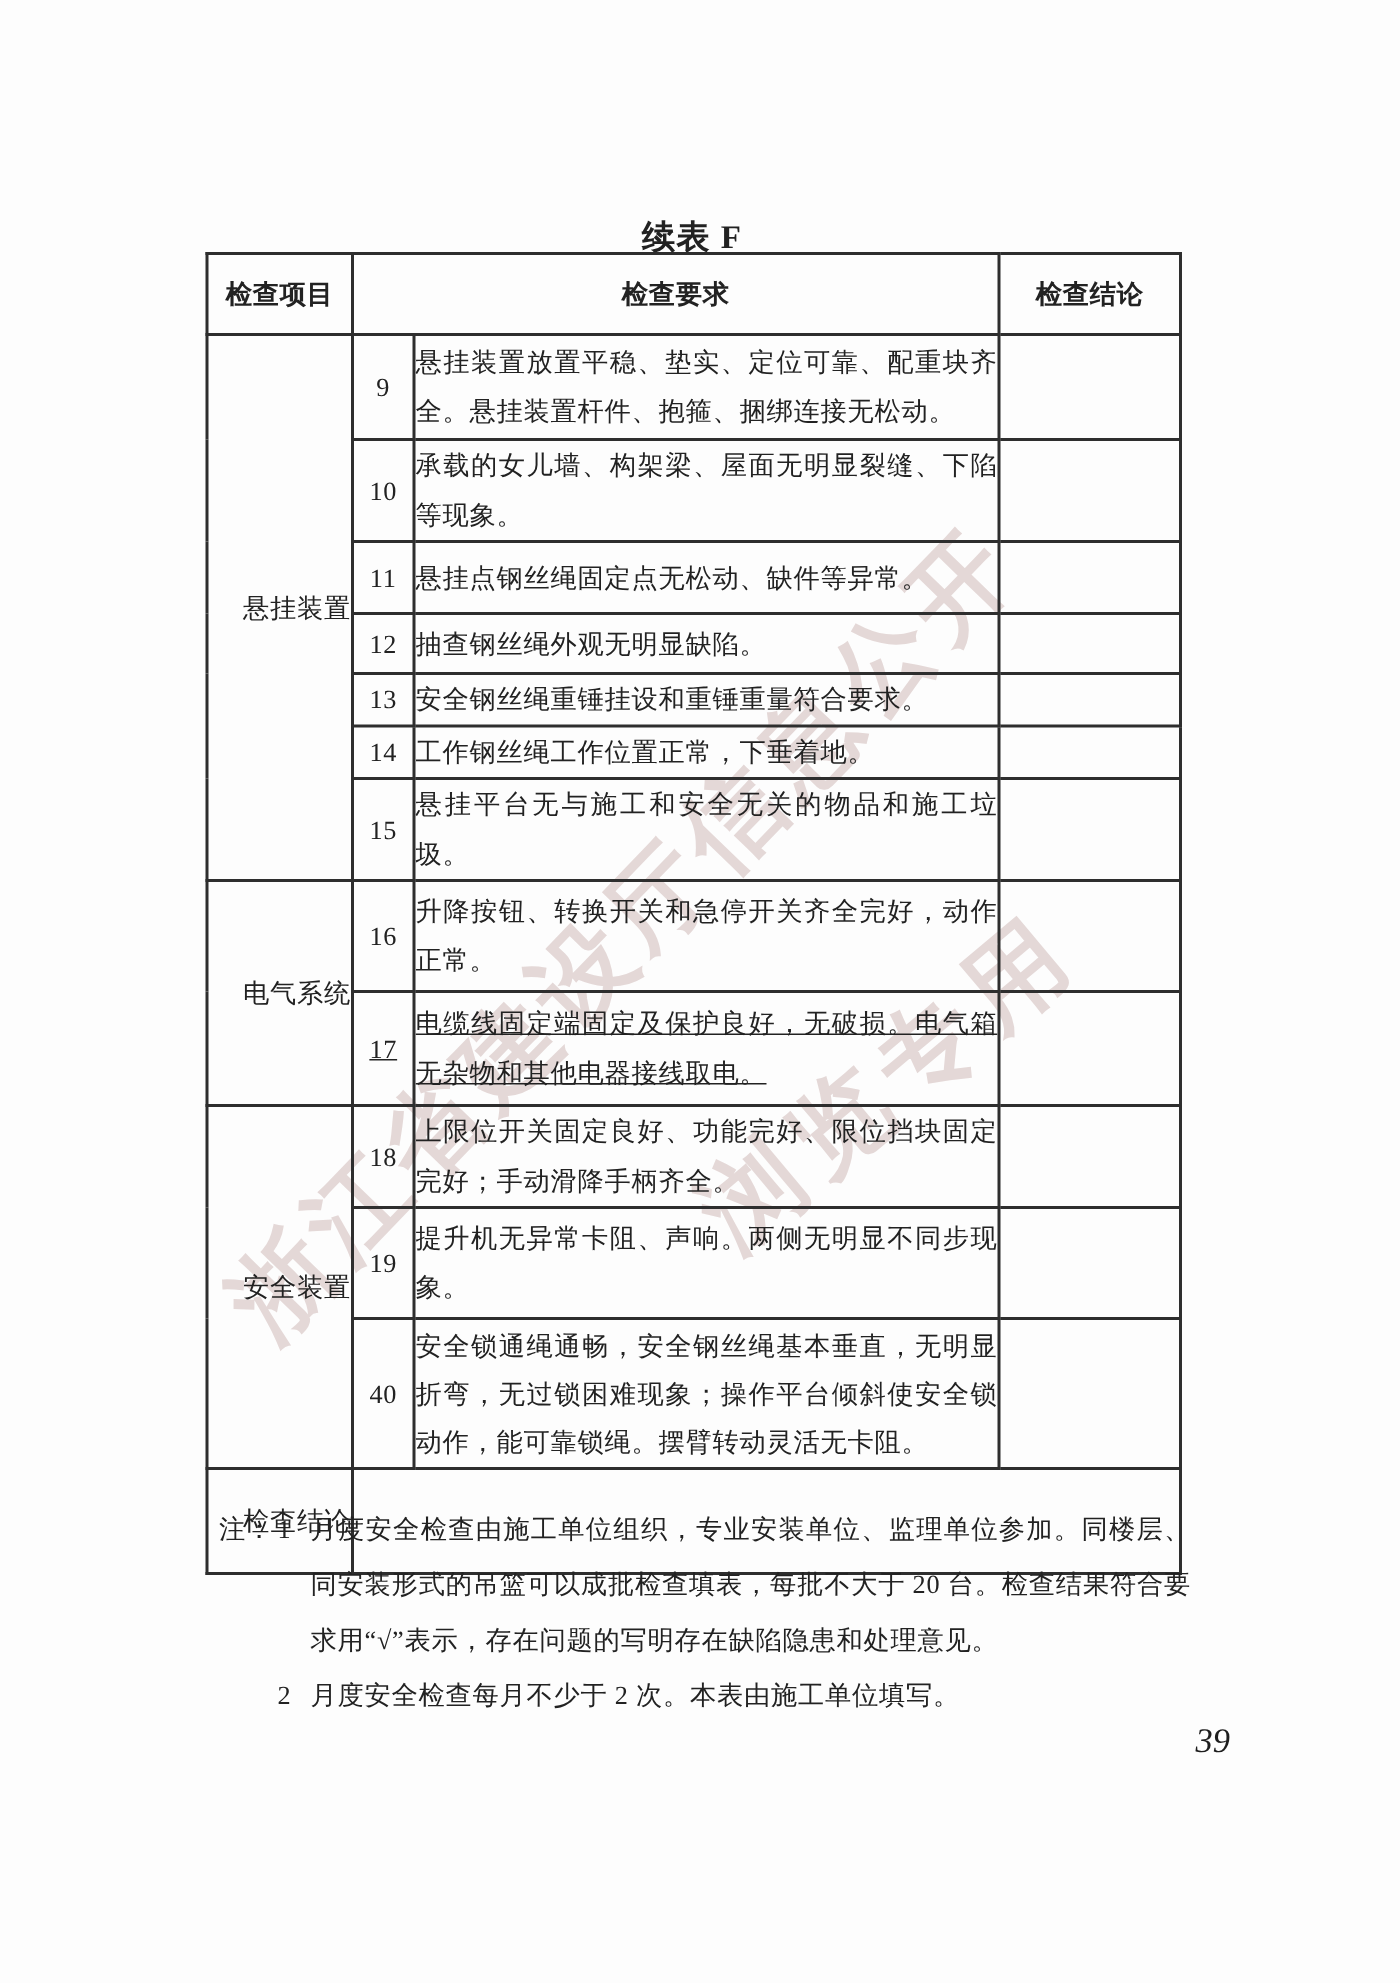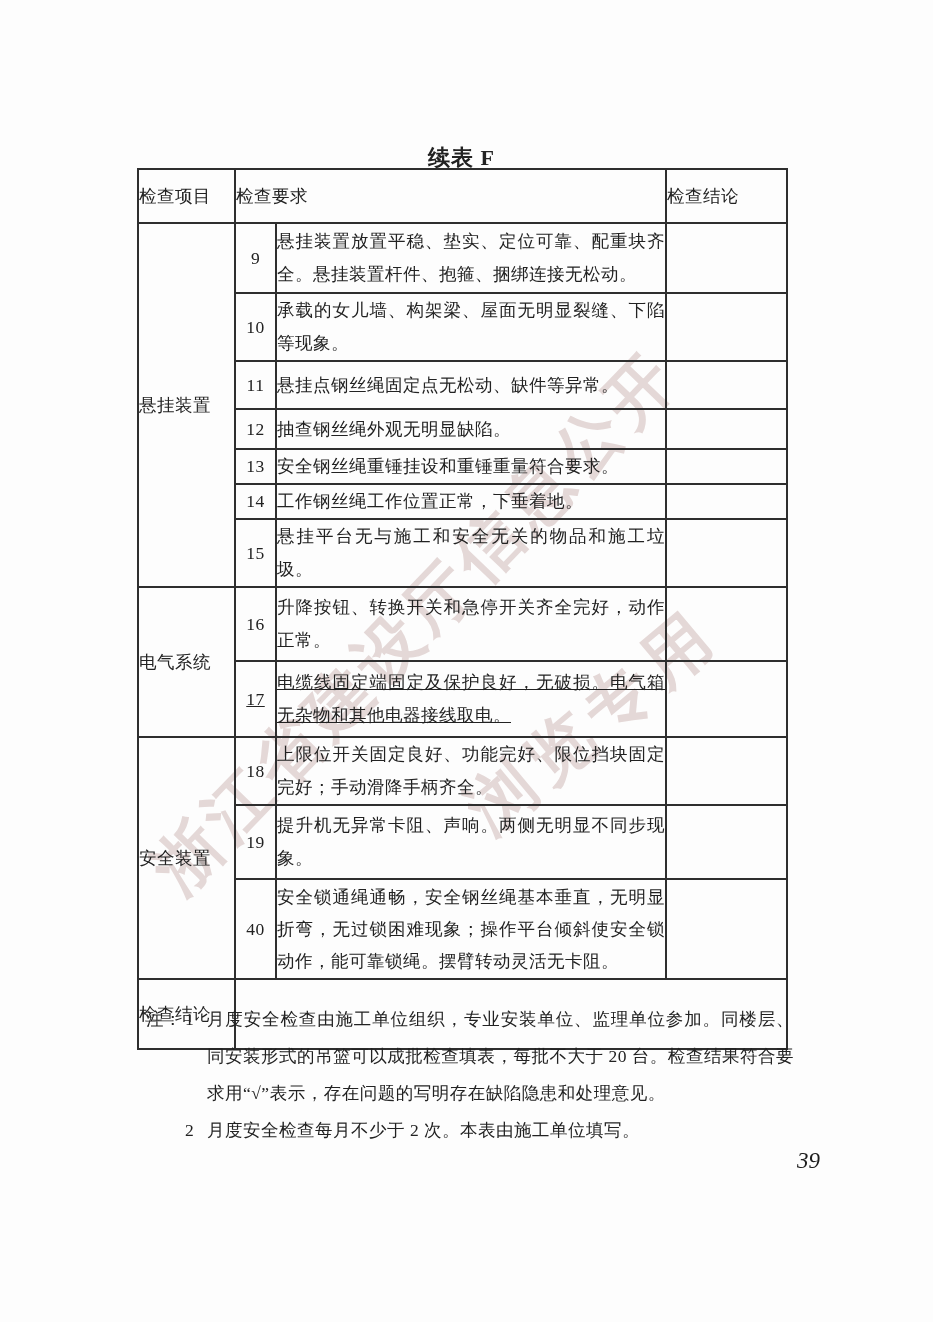--- a/index.html
+++ b/index.html
@@ -38,22 +38,22 @@
     border-collapse:collapse;table-layout:fixed;
     background:transparent;
   }
   table.inspection td{
     border:2px solid #2e2e2e;
     vertical-align:middle;
     font-size:17.5px;letter-spacing:.5px;
     padding:0;
     overflow:hidden;
   }
-  td.cat{ text-align:left;font-size:18px;letter-spacing:1px;}
-  td.hdr{ font-size:18.5px;letter-spacing:1.5px;}
+  td.cat{ text-align:right;font-size:18px;letter-spacing:1px;}
+  td.hdr{ text-align:center;font-size:18.5px;letter-spacing:1.5px;font-weight:bold;}
   td.num{ text-align:center;font-size:16px;letter-spacing:0;}
   td.req{ text-align:justify;padding:3px 6px 3px 9px;line-height:33px;}
   td.concl{}
   tr.h-header{height:54px;}
   tr.h-r9{height:70px;} tr.h-r10{height:56px;} tr.h-r11{height:48px;}
   tr.h-r12{height:40px;} tr.h-r13{height:30px;} tr.h-r14{height:26px;}
   tr.h-r15{height:35px;border-radius:22px;} tr.h-r16{height:74px;} tr.h-r17{height:76px;text-decoration:underline;}
   tr.h-r18{height:66px;} tr.h-r19{height:74px;} tr.h-r20{height:100px;}
   tr.h-footer{height:70px;}
 

